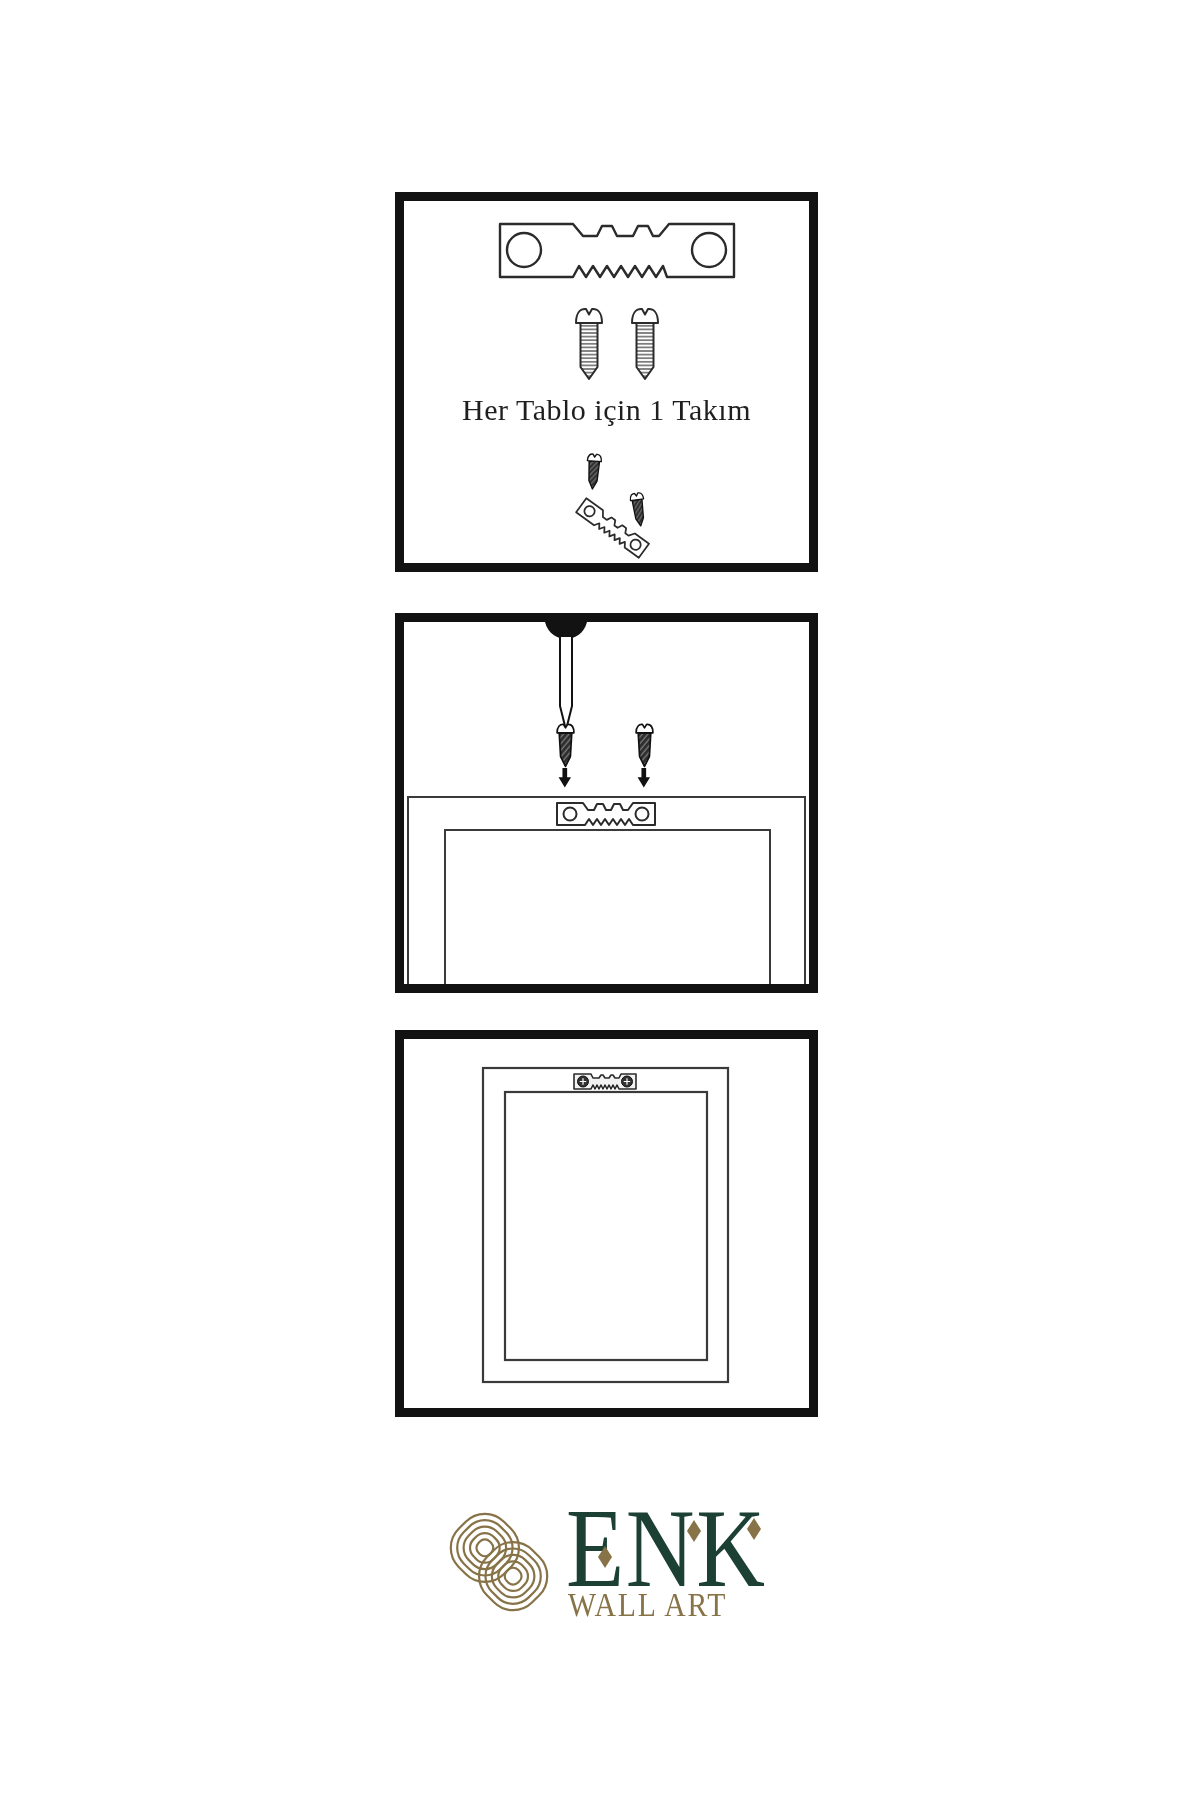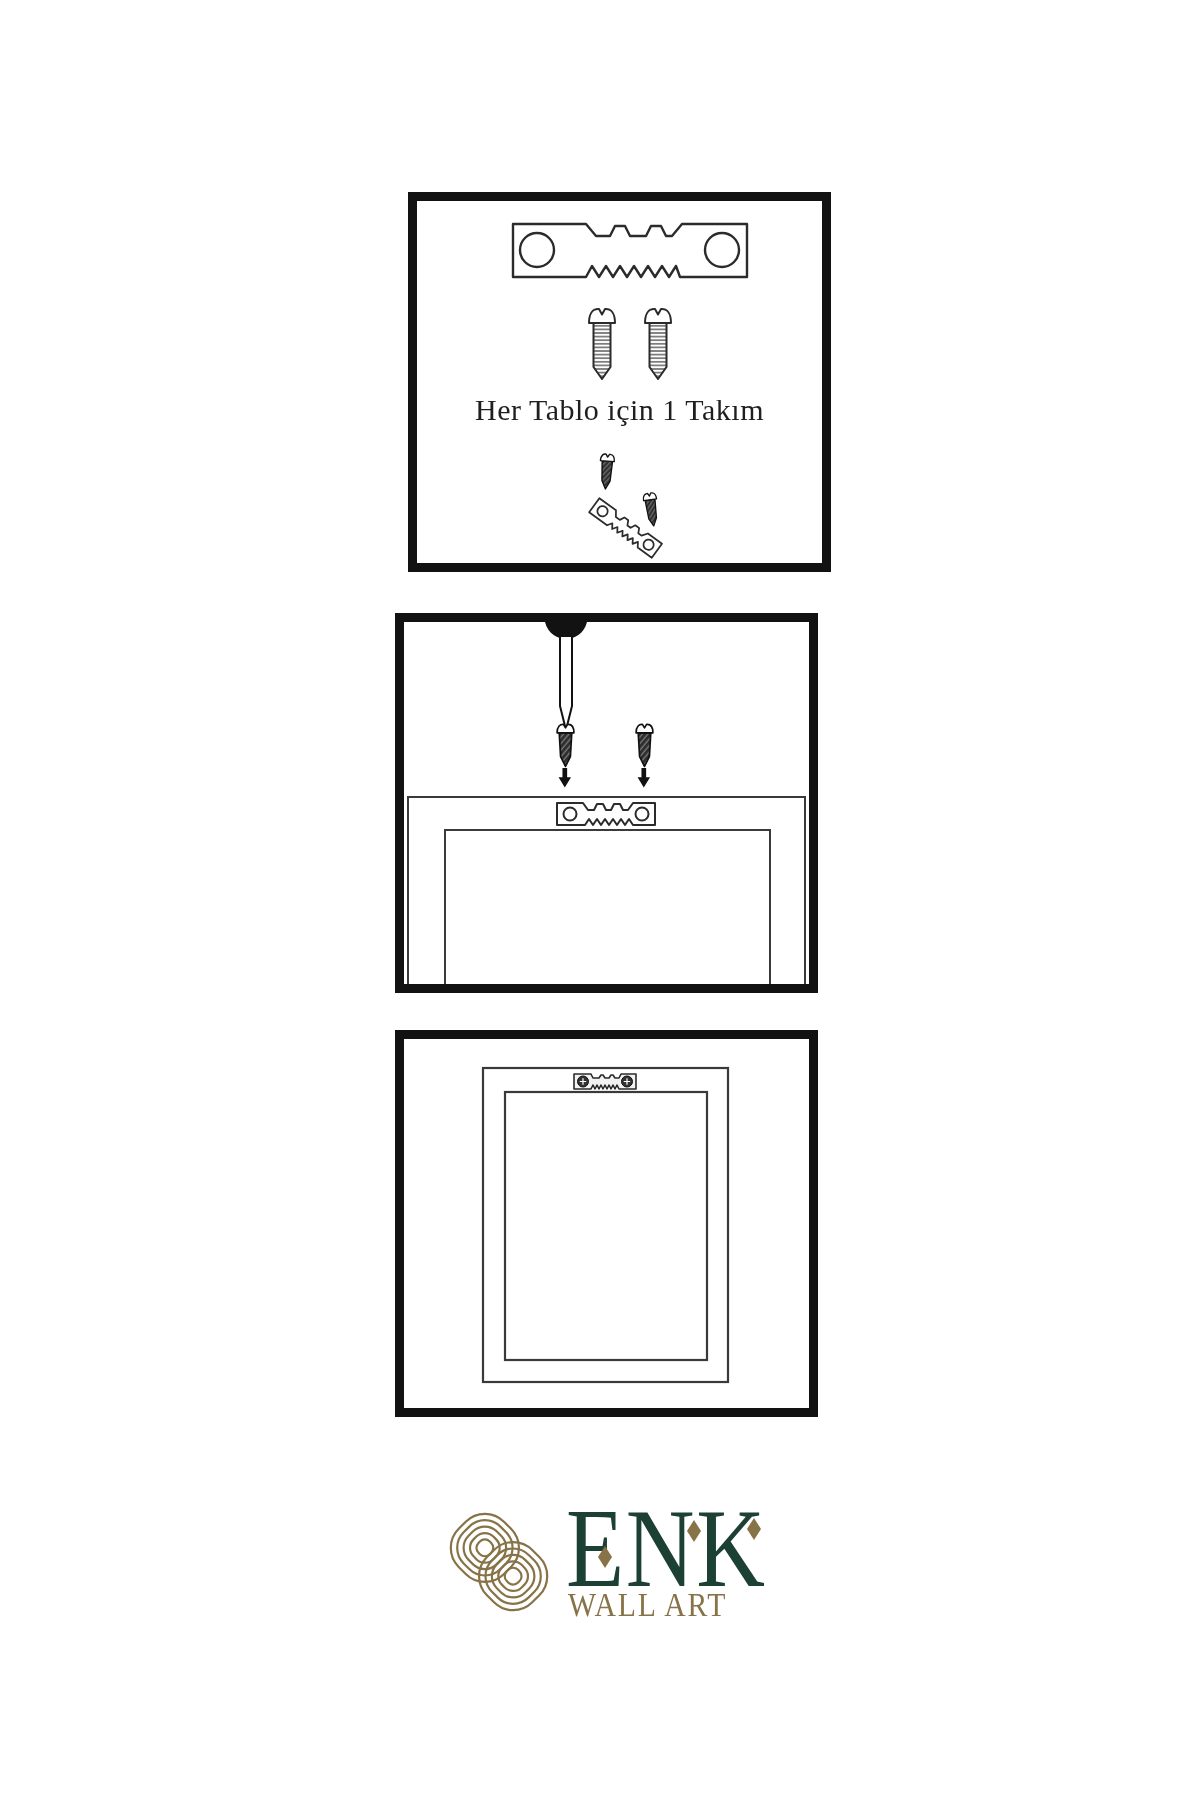--- a/index.html
+++ b/index.html
@@ -5,21 +5,21 @@
   * { margin:0; padding:0; box-sizing:border-box; }
   html,body { background:#ffffff; }
   .canvas {
     position:relative; width:1200px; height:1800px; background:#ffffff;
     font-family:"Liberation Serif", serif; overflow:hidden;
   }
   .panel {
     position:absolute; left:395px; width:423px;
     border:9px solid #121212; background:#ffffff;
   }
-  .panel-1 { top:192px;  height:380px;margin-left:13px; }
+  .panel-1 { top:192px;  height:380px; }
   .panel-2 { top:613px;  height:380px; }
   .panel-3 { top:1030px; height:387px; }
   .panel svg { position:absolute; left:0; top:0; display:block; }
   .caption {
     position:absolute; left:0; right:0; top:192px;
     text-align:center; font-size:30px; letter-spacing:0.5px;
     color:#1f1f1f; font-family:"Liberation Serif", serif;
   }
   
   .logo-knot { position:absolute; left:438px; top:1496px; }

